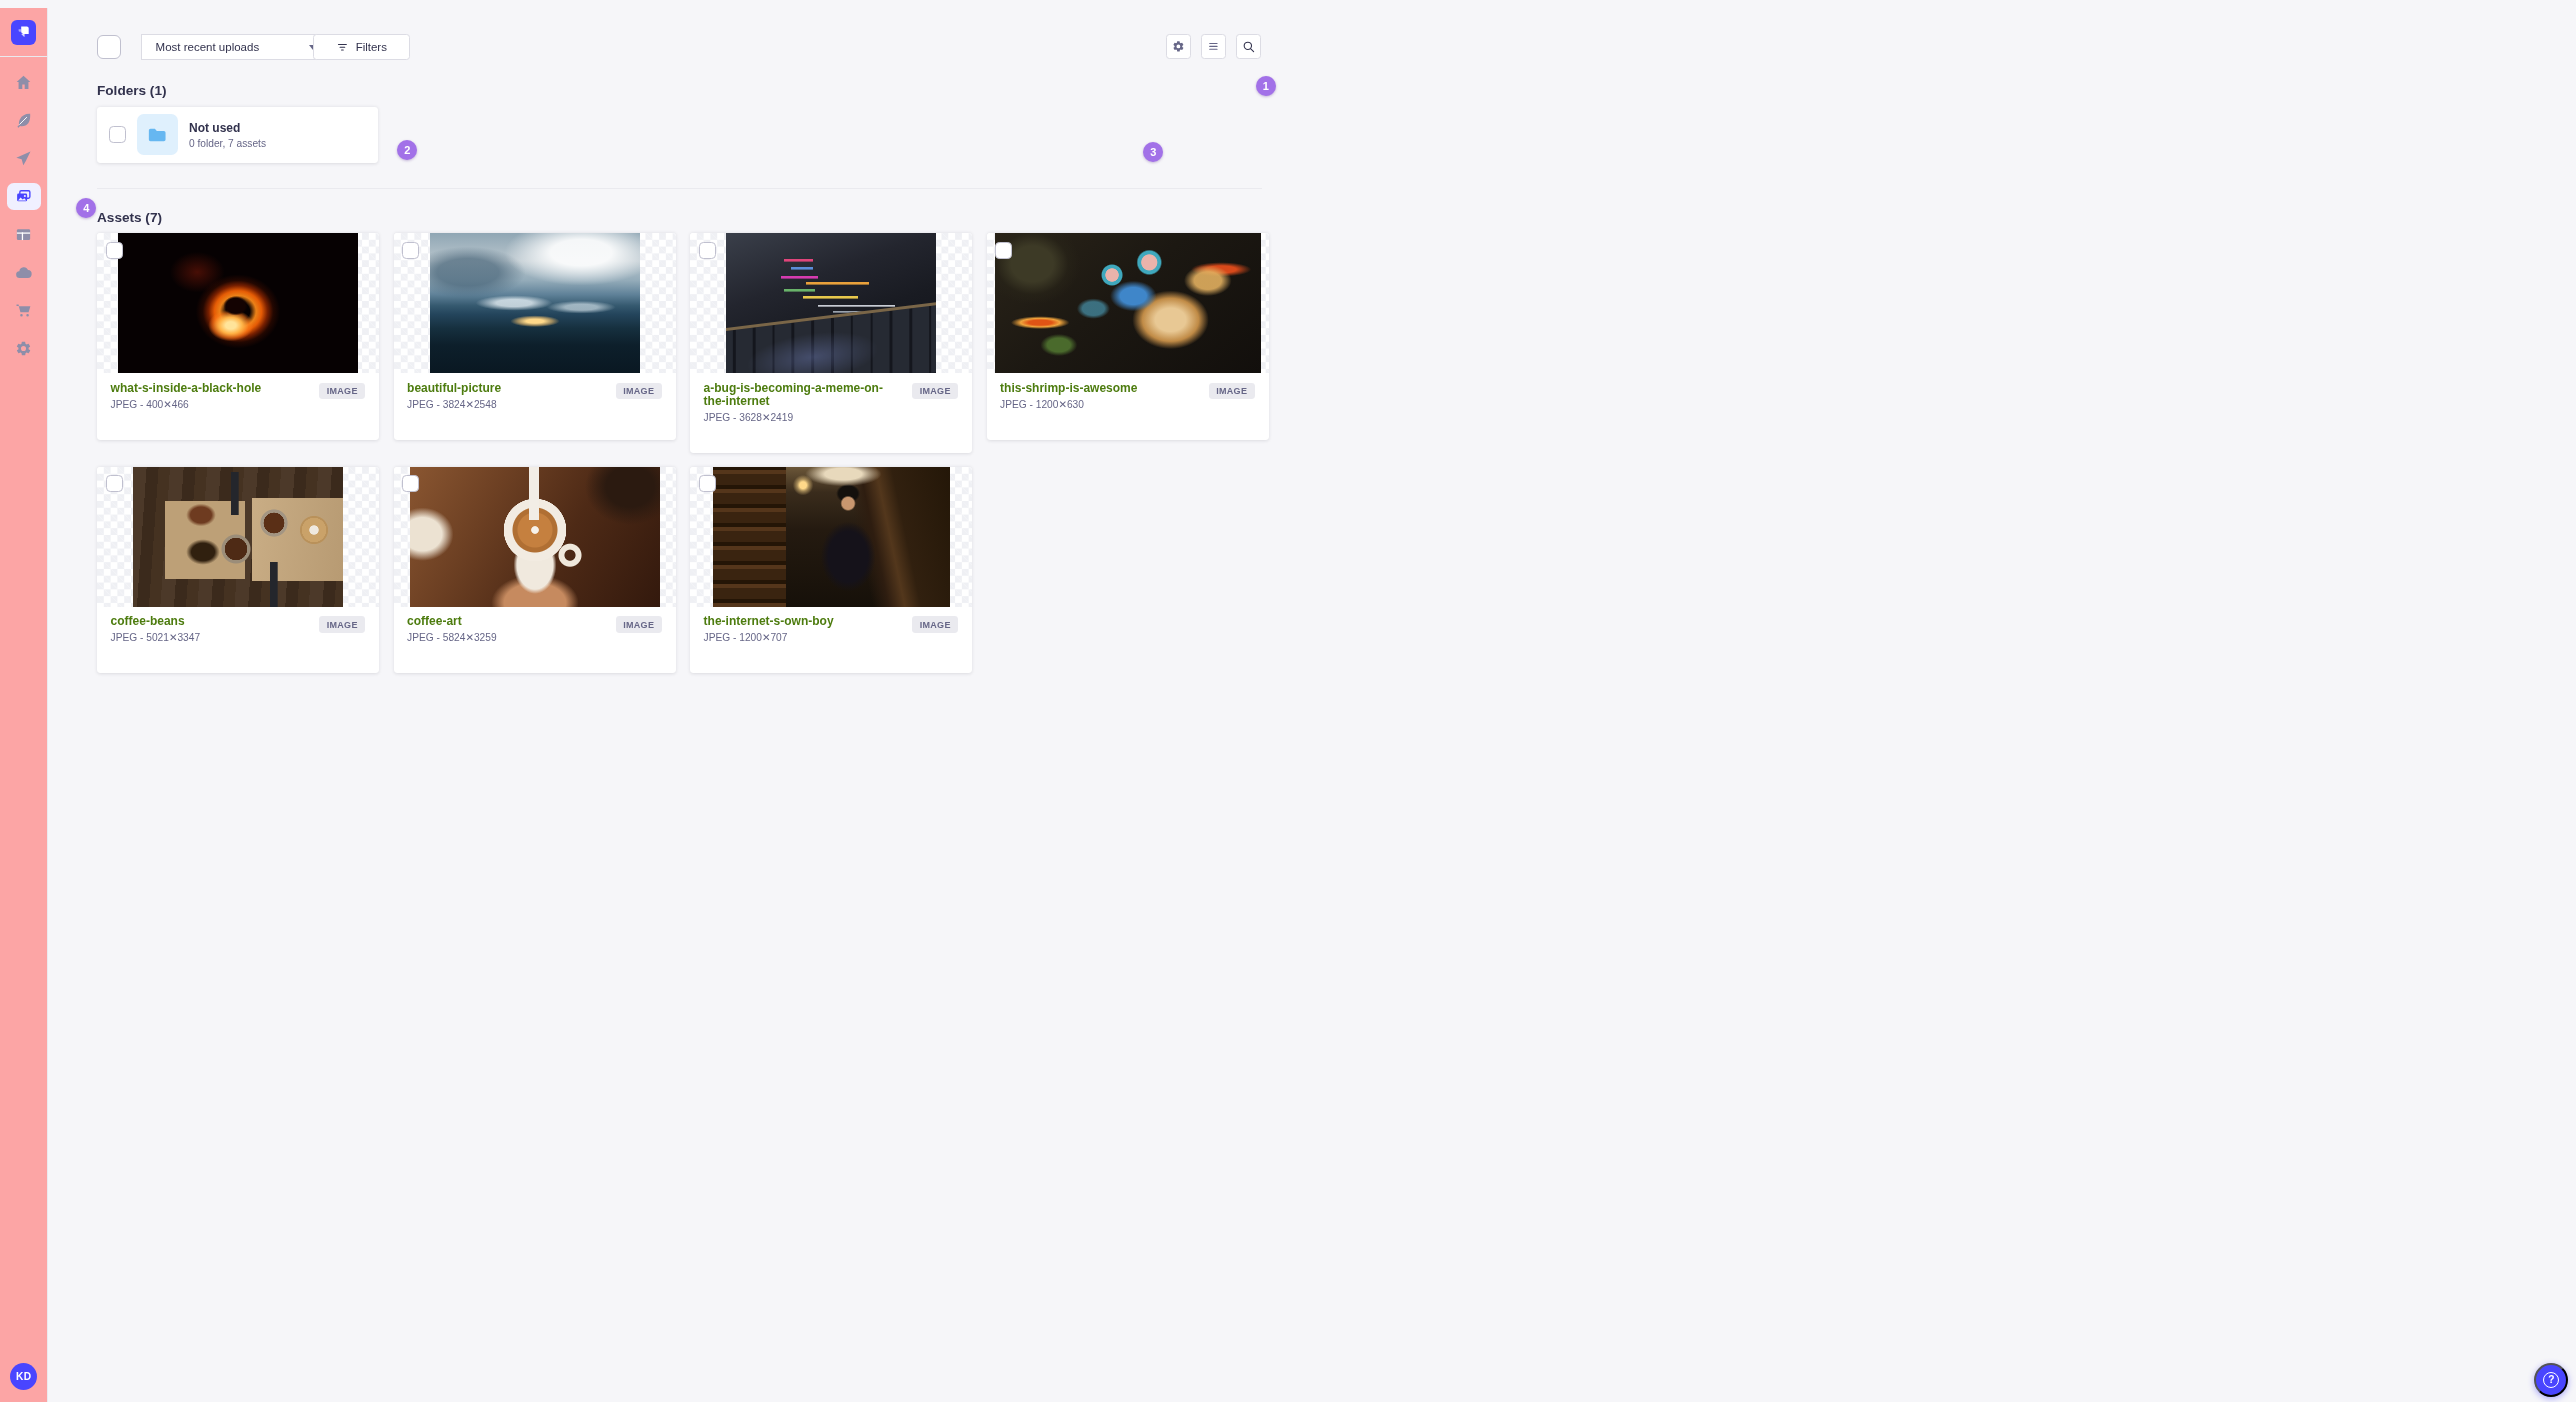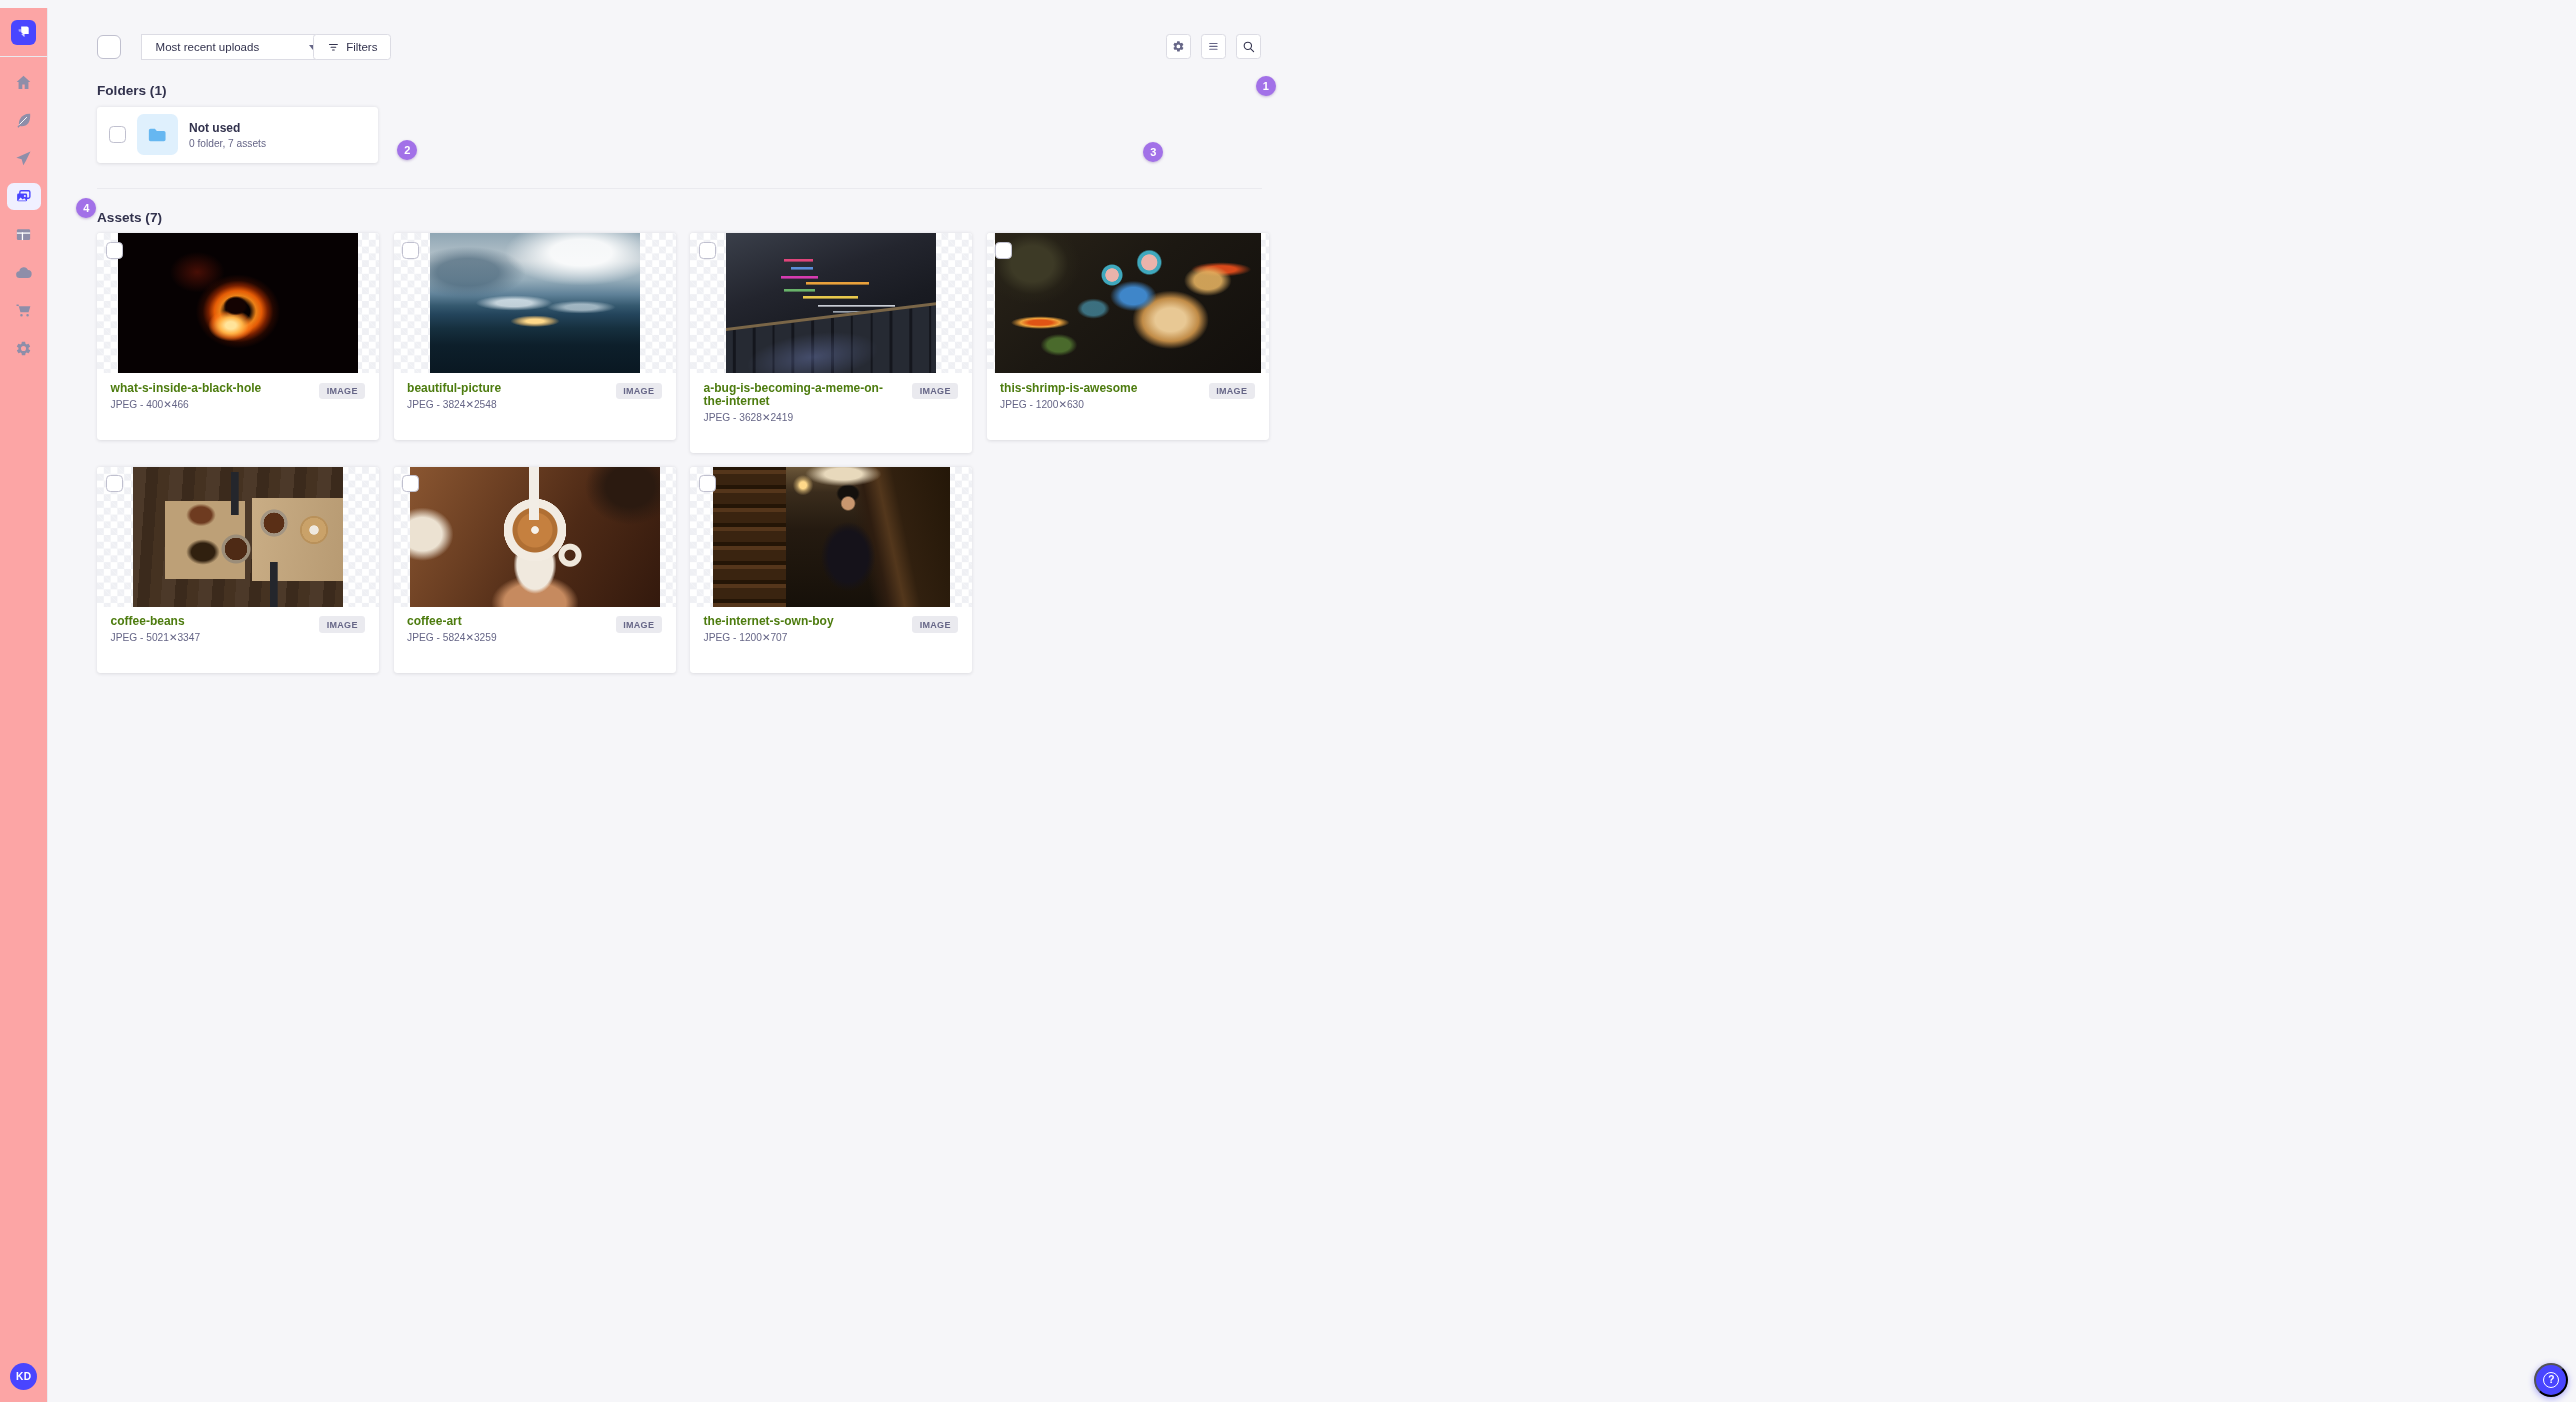--- a/index.html
+++ b/index.html
@@ -49,21 +49,21 @@
   }
   .cb-lg { width:24px; height:24px; position:absolute; left:0; top:0.9px; }
   .sort-select {
     position:absolute; left:44px; top:0; width:187px; height:26.4px; background:#fff;
     border:0.9px solid #dcdce4; border-radius:0; display:flex; align-items:center;
     padding:0 10.2px 0 13.6px; cursor:pointer; justify-content:space-between;
   }
   .sort-select .lbl { font-size:11.5px; color:#32324d; }
   .caret { width:0; height:0; border-left:4.3px solid transparent; border-right:4.3px solid transparent; border-top:5.1px solid #666687; }
   .filters-btn {
-    position:absolute; left:216px; top:0; width:78px; height:26.4px; background:#fff;
+    position:absolute; left:216px; top:0; width:97px; height:26.4px; background:#fff;
     border:0.9px solid #dcdce4; border-radius:3.4px; display:flex; align-items:center; justify-content:center;
     gap:6.8px; cursor:pointer; font-size:11.5px; font-weight:500; color:#32324d;
   }
   .view-btns { position:absolute; right:27px; top:0; display:flex; gap:10.2px; }
   .icon-btn {
     width:25px; height:25px; background:#fff; border:0.9px solid #dcdce4; border-radius:3.4px;
     display:flex; align-items:center; justify-content:center; cursor:pointer; color:#666687;
   }
   
   .section-heading { font-size:13.6px; font-weight:600; color:#32324d; }

